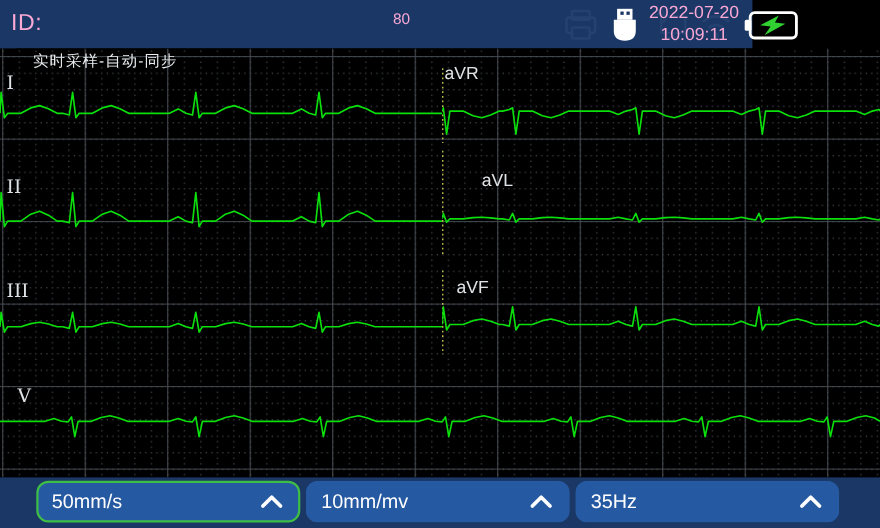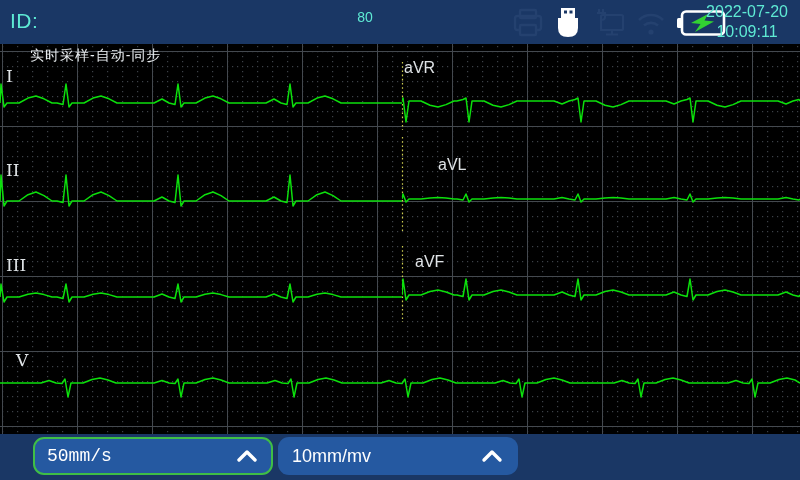--- a/index.html
+++ b/index.html
@@ -1,38 +1,38 @@
 <!DOCTYPE html>
 <html><head>
 <meta charset="utf-8">
 <style>
   * { margin:0; padding:0; box-sizing:border-box; }
   html,body { width:800px; height:480px; overflow:hidden; background:#000; }
   body { font-family:"Liberation Sans","DejaVu Sans",sans-serif; position:relative; }
 
   
-  .topbar { position:absolute; left:0; top:0; width:800px; height:44px; background:#1a3765; color:#5eead4; }
+  .topbar { position:absolute; left:0; top:0; width:684px; height:44px; background:#1a3765; color:#f9a8d4; }
   .id-label { position:absolute; left:10px; top:9px; font-size:21px; letter-spacing:0.5px; }
   .id-value { position:absolute; left:330px; top:9px; width:70px; text-align:center; font-size:14px; }
   .status-icons { position:absolute; left:512px; top:5px; height:36px; display:flex; align-items:center; gap:9px; }
   .status-icons svg { display:block; }
   .datetime { position:absolute; right:5px; top:2px; width:96px; text-align:center; font-size:16px; line-height:20px; }
 
   
   .ecg-area { position:absolute; left:0; top:44px; width:800px; height:346px; background:#000;border-radius:17px; }
   .ecg-area svg { position:absolute; left:0; top:0; }
   .mode-text { position:absolute; left:30px; top:3px; font-size:14px; color:#e8ecef; letter-spacing:1px; }
   .lead-label { position:absolute; color:#dfe3e6; font-size:16px; }
   .lead-label.serif { font-family:"DejaVu Serif","Liberation Serif",serif; font-size:17px; }
 
   
   .bottombar { position:absolute; left:0; top:434px; width:800px; height:46px; background:#1a3765; }
   .dropdown { position:absolute; top:3px; height:38px; width:240px; background:#2559a1; border:2px solid transparent;
               border-radius:11px; color:#fff; display:flex; align-items:center; padding:0 12px; cursor:pointer; }
-  .dropdown.selected { border-color:#3fbe46;font-family:Liberation Mono, monospace; }
+  .dropdown.selected { border-color:#3fbe46; }
   .dropdown .dd-label { font-size:18px; flex:1; text-align:left; }
   .dropdown svg { display:block; }
   .dd-speed { left:33px; }
   .dd-gain  { left:278px; }
   .dd-filter{ left:523px; }
 </style>
 </head>
 <body>
 
 <header class="topbar">
@@ -152,13 +152,21 @@
     </span>
   </div>
   <div class="dropdown dd-gain">
     <span class="dd-label">10mm/mv</span>
     <span>
       <svg width="24" height="16" viewBox="0 0 24 16" fill="none" stroke="#ffffff" stroke-width="3.4" stroke-linecap="round" stroke-linejoin="round">
           <path d="M4 12 L12 4 L20 12"></path>
         </svg>
     </span>
   </div>
+  <div class="dropdown dd-filter">
+    <span class="dd-label">35Hz</span>
+    <span>
+      <svg width="24" height="16" viewBox="0 0 24 16" fill="none" stroke="#ffffff" stroke-width="3.4" stroke-linecap="round" stroke-linejoin="round">
+          <path d="M4 12 L12 4 L20 12"></path>
+        </svg>
+    </span>
+  </div>
 </footer>
 
 </body></html>

